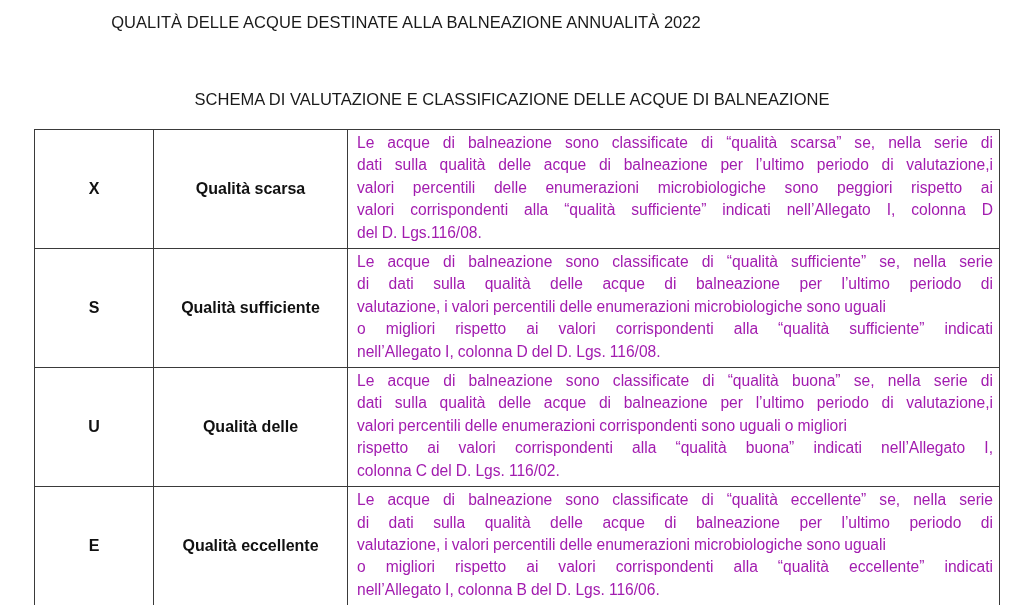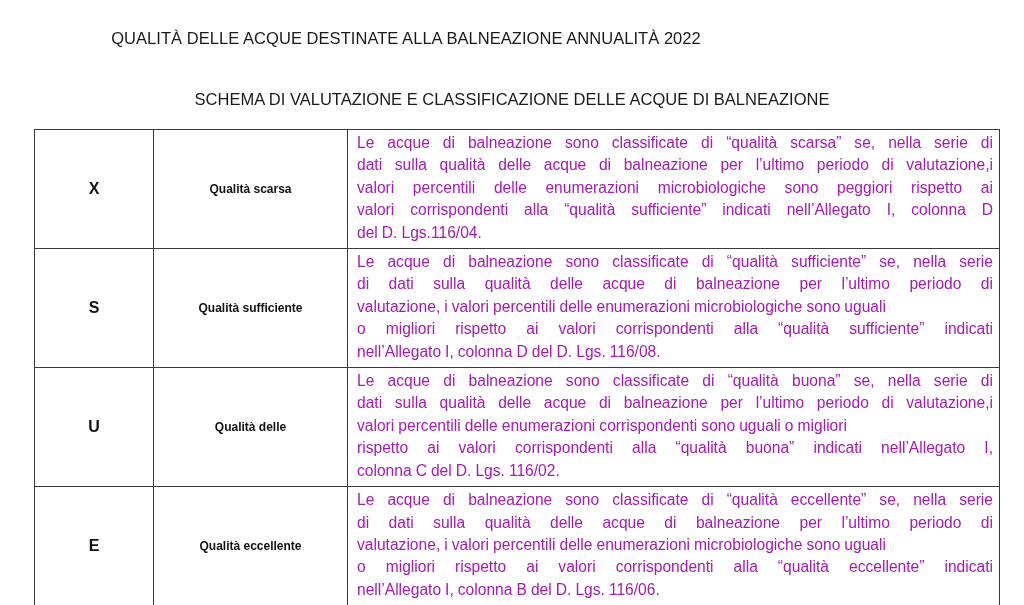--- a/index.html
+++ b/index.html
@@ -12,21 +12,21 @@
       height: 605px;
       position: relative;
       overflow: hidden;
       font-family: "Liberation Sans", sans-serif;
       color: #111111;
     }
     .title {
       position: absolute;
       left: 0;
       width: 812px;
-      top: 28px;
+      top: 12px;
       text-align: center;
       font-size: 16.5px;
       letter-spacing: 0.05px;
       line-height: 20px;
       color: #1a1a1a;
     }
     .subtitle {
       position: absolute;
       left: 0;
       width: 1024px;
@@ -56,21 +56,21 @@
       width: 118px;
       text-align: center;
       font-weight: bold;
       font-size: 16px;
       color: #111;
     }
     td.label {
       width: 193px;
       text-align: center;
       font-weight: bold;
-      font-size: 12px;
+      font-size: 16px;
       color: #111;
     }
     td.desc {
       font-size: 15.6px;
       line-height: 22.4px;
       text-align: justify;
       padding: 2px 6px 4px 9px !important;
       vertical-align: top !important;
       color: #a21caf;
       word-spacing: -0.3px;
@@ -95,21 +95,21 @@
 <table class="scheme">
   <tbody>
     <tr>
       <td class="code">X</td>
       <td class="label">Qualità scarsa</td>
       <td class="desc">
         <span class="line">Le acque di balneazione sono classificate di “qualità scarsa” se, nella serie di</span>
         <span class="line">dati sulla qualità delle acque di balneazione per l’ultimo periodo di valutazione,i</span>
         <span class="line">valori percentili delle enumerazioni microbiologiche sono peggiori rispetto ai</span>
         <span class="line">valori corrispondenti alla “qualità sufficiente” indicati nell’Allegato I, colonna D</span>
-        <span class="line last">del D. Lgs.116/04.</span>
+        <span class="line last">del D. Lgs.116/08.</span>
       </td>
     </tr>
     <tr>
       <td class="code">S</td>
       <td class="label">Qualità sufficiente</td>
       <td class="desc">
         <span class="line">Le acque di balneazione sono classificate di “qualità sufficiente” se, nella serie</span>
         <span class="line">di dati sulla qualità delle acque di balneazione per l’ultimo periodo di</span>
         <span class="line last">valutazione, i valori percentili delle enumerazioni microbiologiche sono uguali</span>
         <span class="line">o migliori rispetto ai valori corrispondenti alla “qualità sufficiente” indicati</span>

